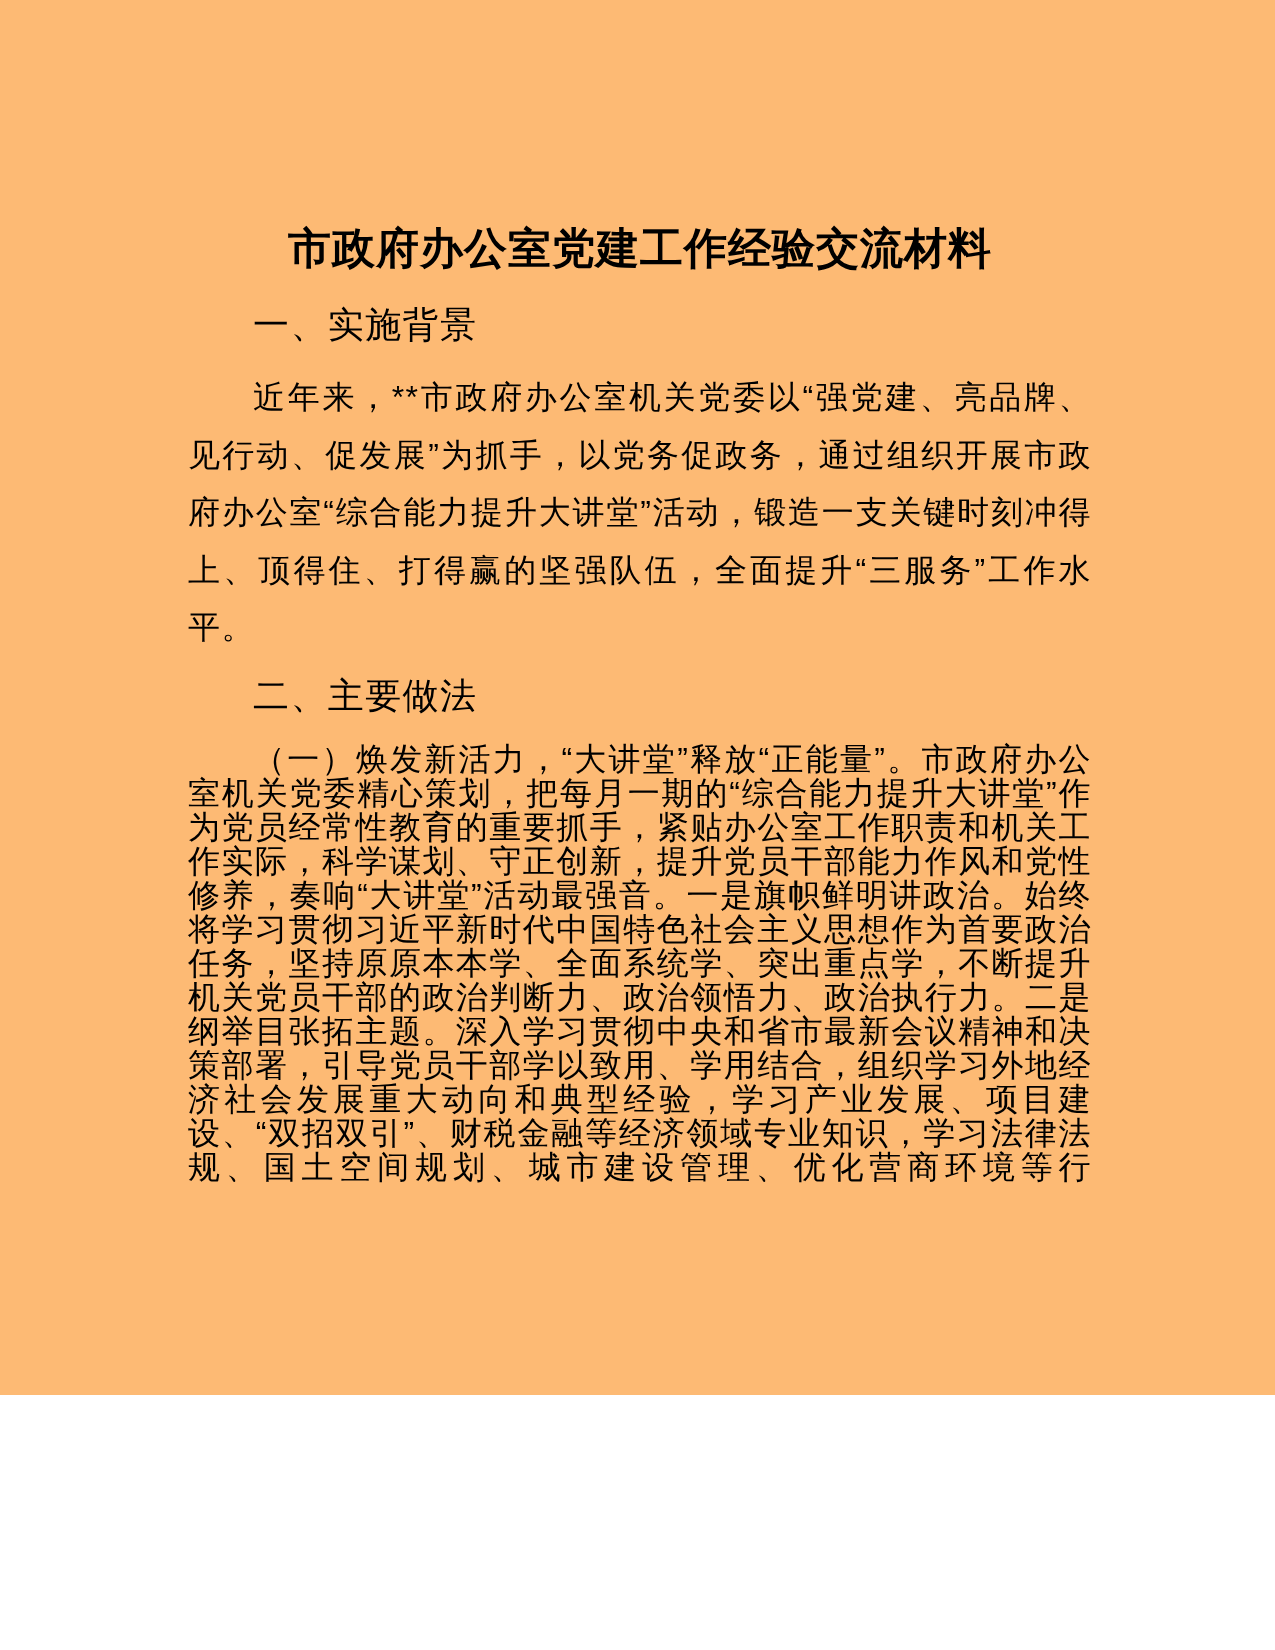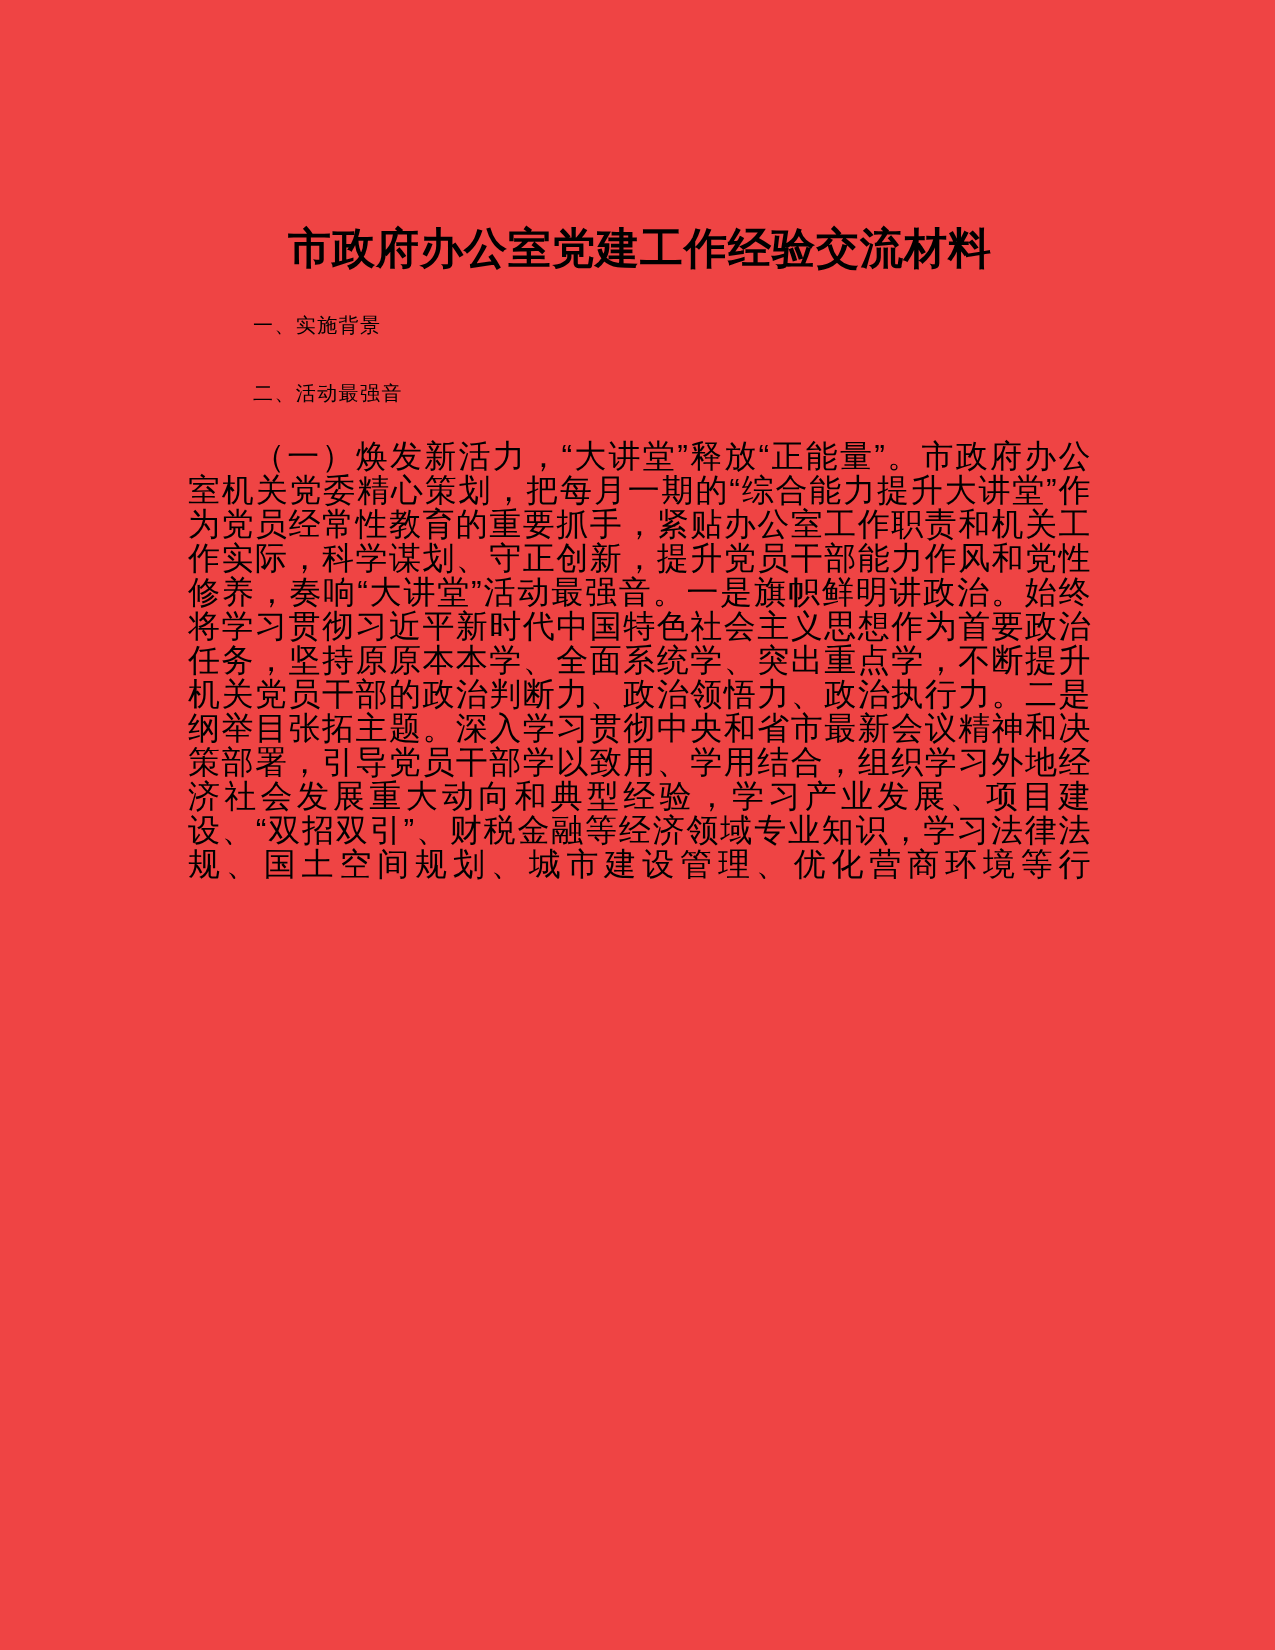--- a/index.html
+++ b/index.html
@@ -9,40 +9,40 @@
   }
   body {
     width: 1275px;
     height: 1650px;
     font-family: "Liberation Sans", sans-serif;
     color: #000000;
   }
   .page {
     position: relative;
     width: 1275px;
-    height: 1650px;
-    background: #ef4444;
+    height: 1395px;
+    background: #fdba74;
     overflow: hidden;
   }
   .doc-content {
     position: absolute;
     left: 188px;
     top: 0;
     width: 904px;
   }
   .doc-title {
     margin: 213px 0 0 0;
     font-size: 43px;
     line-height: 70px;
     font-weight: bold;
     text-align: center;
     letter-spacing: 1px;
   }
   .doc-heading {
-    font-size: 20px;
+    font-size: 36px;
     line-height: 58px;
     font-weight: normal;
     margin: 13px 0 0 0;
     text-indent: 65px;
     letter-spacing: 1.4px;
     white-space: nowrap;
   }
   .doc-heading.second {
     margin-top: 10px;
   }
@@ -63,18 +63,19 @@
 </style>
 </head>
 <body>
 
 <div class="page">
   <div class="doc-content">
     <h1 class="doc-title">市政府办公室党建工作经验交流材料</h1>
 
     <h2 class="doc-heading">一、实施背景</h2>
 
+    <p class="doc-para">近年来，**市政府办公室机关党委以“强党建、亮品牌、见行动、促发展”为抓手，以党务促政务，通过组织开展市政府办公室“综合能力提升大讲堂”活动，锻造一支关键时刻冲得上、顶得住、打得赢的坚强队伍，全面提升“三服务”工作水平。</p>
 
-    <h2 class="doc-heading second">二、活动最强音</h2>
+    <h2 class="doc-heading second">二、主要做法</h2>
 
     <p class="doc-para continued">（一）焕发新活力，“大讲堂”释放“正能量”。市政府办公室机关党委精心策划，把每月一期的“综合能力提升大讲堂”作为党员经常性教育的重要抓手，紧贴办公室工作职责和机关工作实际，科学谋划、守正创新，提升党员干部能力作风和党性修养，奏响“大讲堂”活动最强音。一是旗帜鲜明讲政治。始终将学习贯彻习近平新时代中国特色社会主义思想作为首要政治任务，坚持原原本本学、全面系统学、突出重点学，不断提升机关党员干部的政治判断力、政治领悟力、政治执行力。二是纲举目张拓主题。深入学习贯彻中央和省市最新会议精神和决策部署，引导党员干部学以致用、学用结合，组织学习外地经济社会发展重大动向和典型经验，学习产业发展、项目建设、“双招双引”、财税金融等经济领域专业知识，学习法律法规、国土空间规划、城市建设管理、优化营商环境等行</p>
   </div>
 </div>
 
 </body></html>

